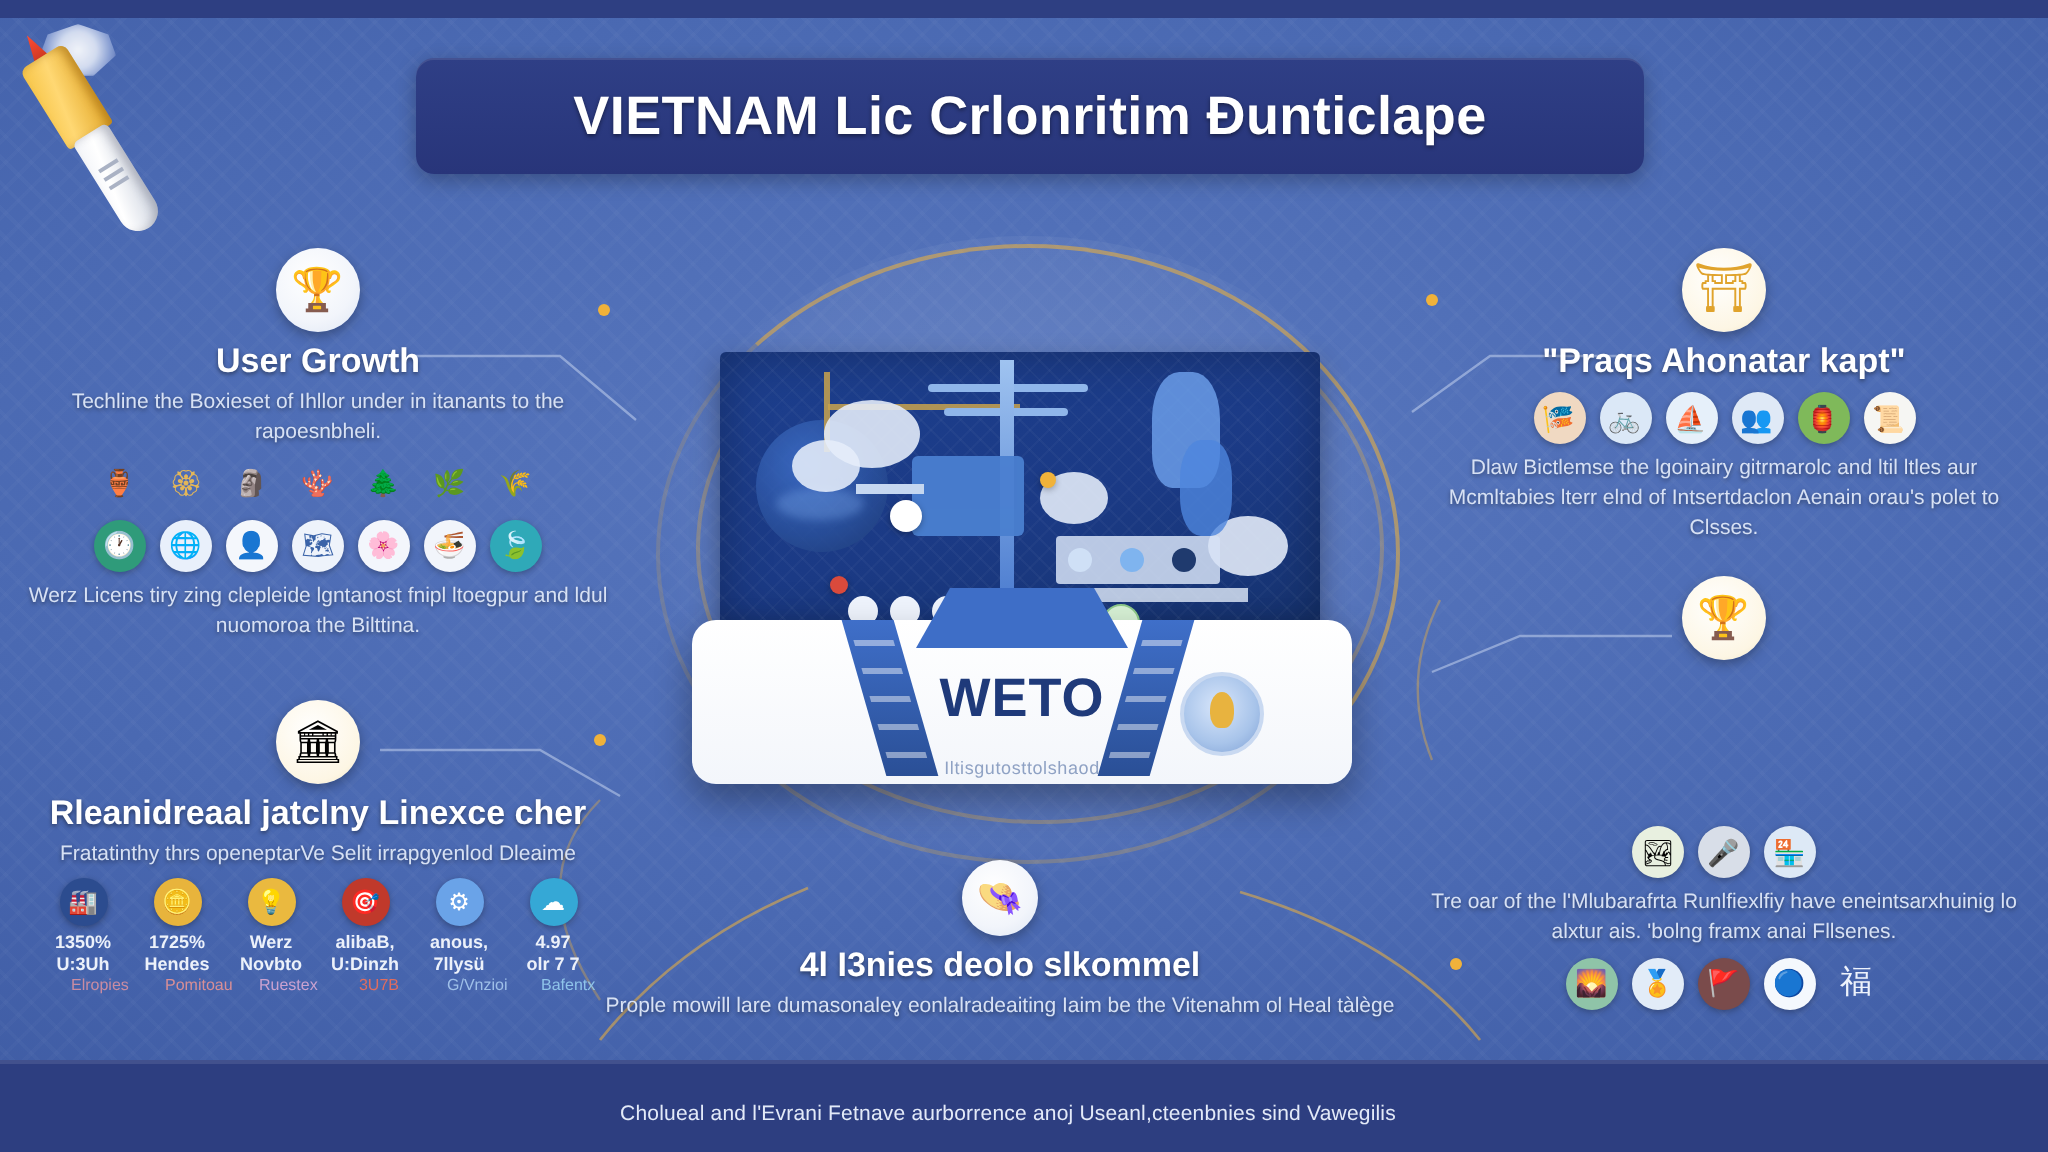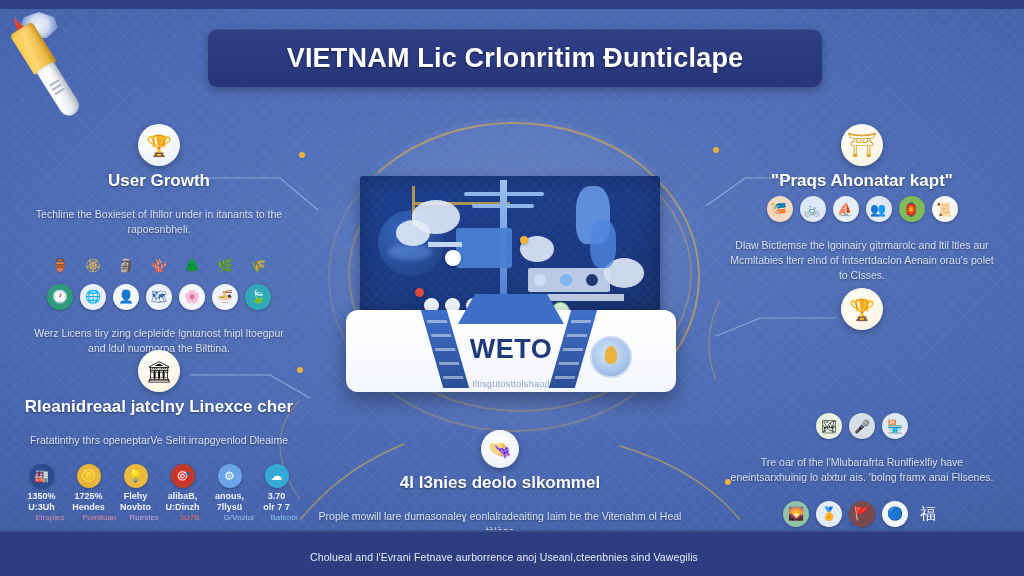--- a/index.html
+++ b/index.html
@@ -134,21 +134,21 @@
   .node{position:absolute;}
   .node .nicon{
     width:42px;height:42px;border-radius:50%;margin:0 auto 5px;
     background:radial-gradient(circle at 42% 36%,#ffffff 0%,#f2f5fb 60%,#dde5f3 100%);
     box-shadow:0 2px 6px rgba(0,0,0,.3);
     display:flex;align-items:center;justify-content:center;font-size:21px;line-height:1;
   }
   .node .nicon.gold{background:radial-gradient(circle at 42% 36%,#ffffff 0%,#fdf6e4 70%,#f0e2bf 100%);}
   .node h3{margin:0 0 3px;text-align:center;color:#ffffff;font-size:17px;font-weight:bold;
     text-shadow:0 1px 2px rgba(0,0,0,.45);}
-  .node p{margin:16px;text-align:center;color:#d7e1f4;font-size:10.5px;line-height:1.42;
+  .node p{margin:0;text-align:center;color:#d7e1f4;font-size:10.5px;line-height:1.42;
     text-shadow:0 1px 2px rgba(0,0,0,.4);}
   .node .hl{color:#ffffff;font-weight:bold;}
 
   .iconrow{display:flex;justify-content:center;align-items:flex-end;gap:7px;margin:5px 0;}
   .iconrow .ic{width:26px;height:26px;border-radius:50%;display:flex;align-items:center;justify-content:center;
     font-size:13px;line-height:1;box-shadow:0 1px 3px rgba(0,0,0,.28);}
   .iconrow .ic.flat{box-shadow:none;background:transparent;}
 
   .statrow{display:flex;justify-content:center;gap:7px;margin-top:4px;}
   .stat{width:40px;text-align:center;}
@@ -301,39 +301,39 @@
         <span class="sl" style="color:#c98ca2">Elropies</span>
       </div>
       <div class="stat">
         <div class="sic" style="background:#e8b43c;color:#7a5510">🪙</div>
         <span class="sv">1725%</span>
         <span class="sv">Hendes</span>
         <span class="sl" style="color:#d88f96">Pomitoau</span>
       </div>
       <div class="stat">
         <div class="sic" style="background:#eab93f;color:#7a5510">💡</div>
-        <span class="sv">Flehy</span>
+        <span class="sv">Werz</span>
         <span class="sv">Novbto</span>
         <span class="sl" style="color:#caa2d0">Ruestex</span>
       </div>
       <div class="stat">
         <div class="sic" style="background:#c0392b;color:#fff">🎯</div>
         <span class="sv">alibaB,</span>
         <span class="sv">U:Dinzh</span>
         <span class="sl" style="color:#e06d5f">3U7B</span>
       </div>
       <div class="stat">
         <div class="sic" style="background:#6aa3e8;color:#fff">⚙</div>
         <span class="sv">anous,</span>
         <span class="sv">7llysü</span>
         <span class="sl" style="color:#9fc0e9">G/Vnzioi</span>
       </div>
       <div class="stat">
         <div class="sic" style="background:#35a8d6;color:#fff">☁</div>
-        <span class="sv">3.70</span>
+        <span class="sv">4.97</span>
         <span class="sv">olr 7 7</span>
         <span class="sl" style="color:#8fc4ea">Bafentx</span>
       </div>
     </div>
   </div>
 
   <div class="node" style="left:712px;top:124px;width:300px;">
     <div class="nicon gold" style="color:#e0a32c;font-size:24px">⛩</div>
     <h3>"Praqs Ahonatar kapt"</h3>
     <div class="iconrow">

